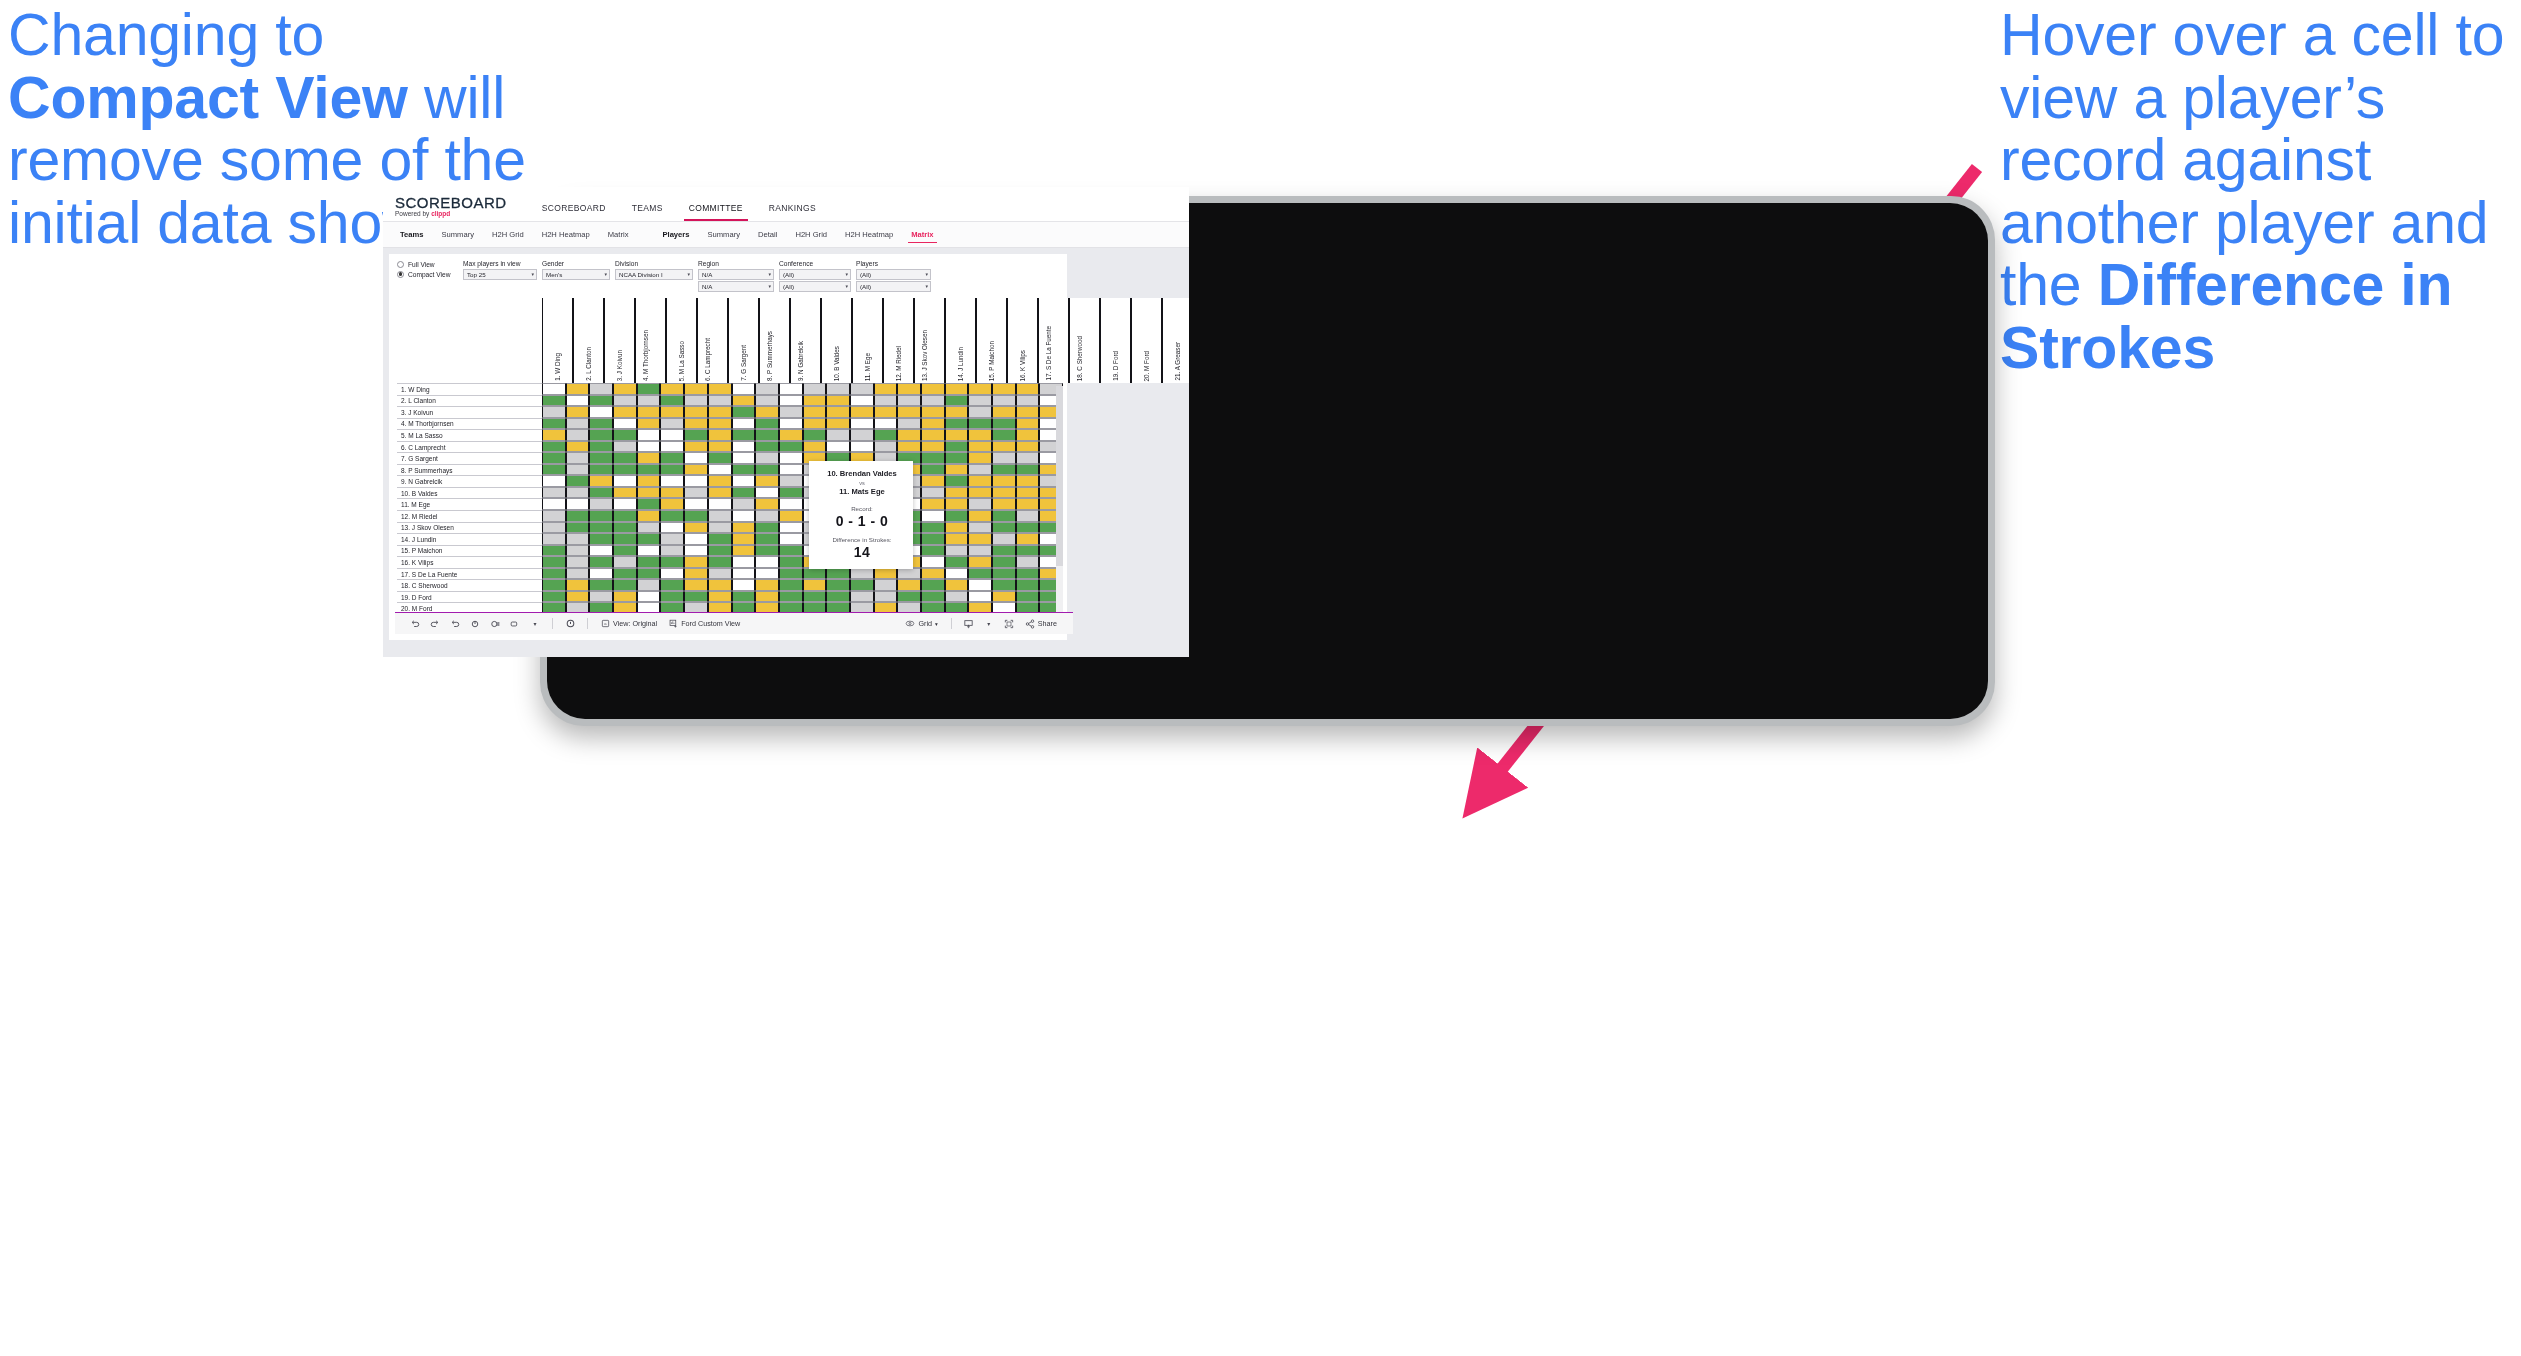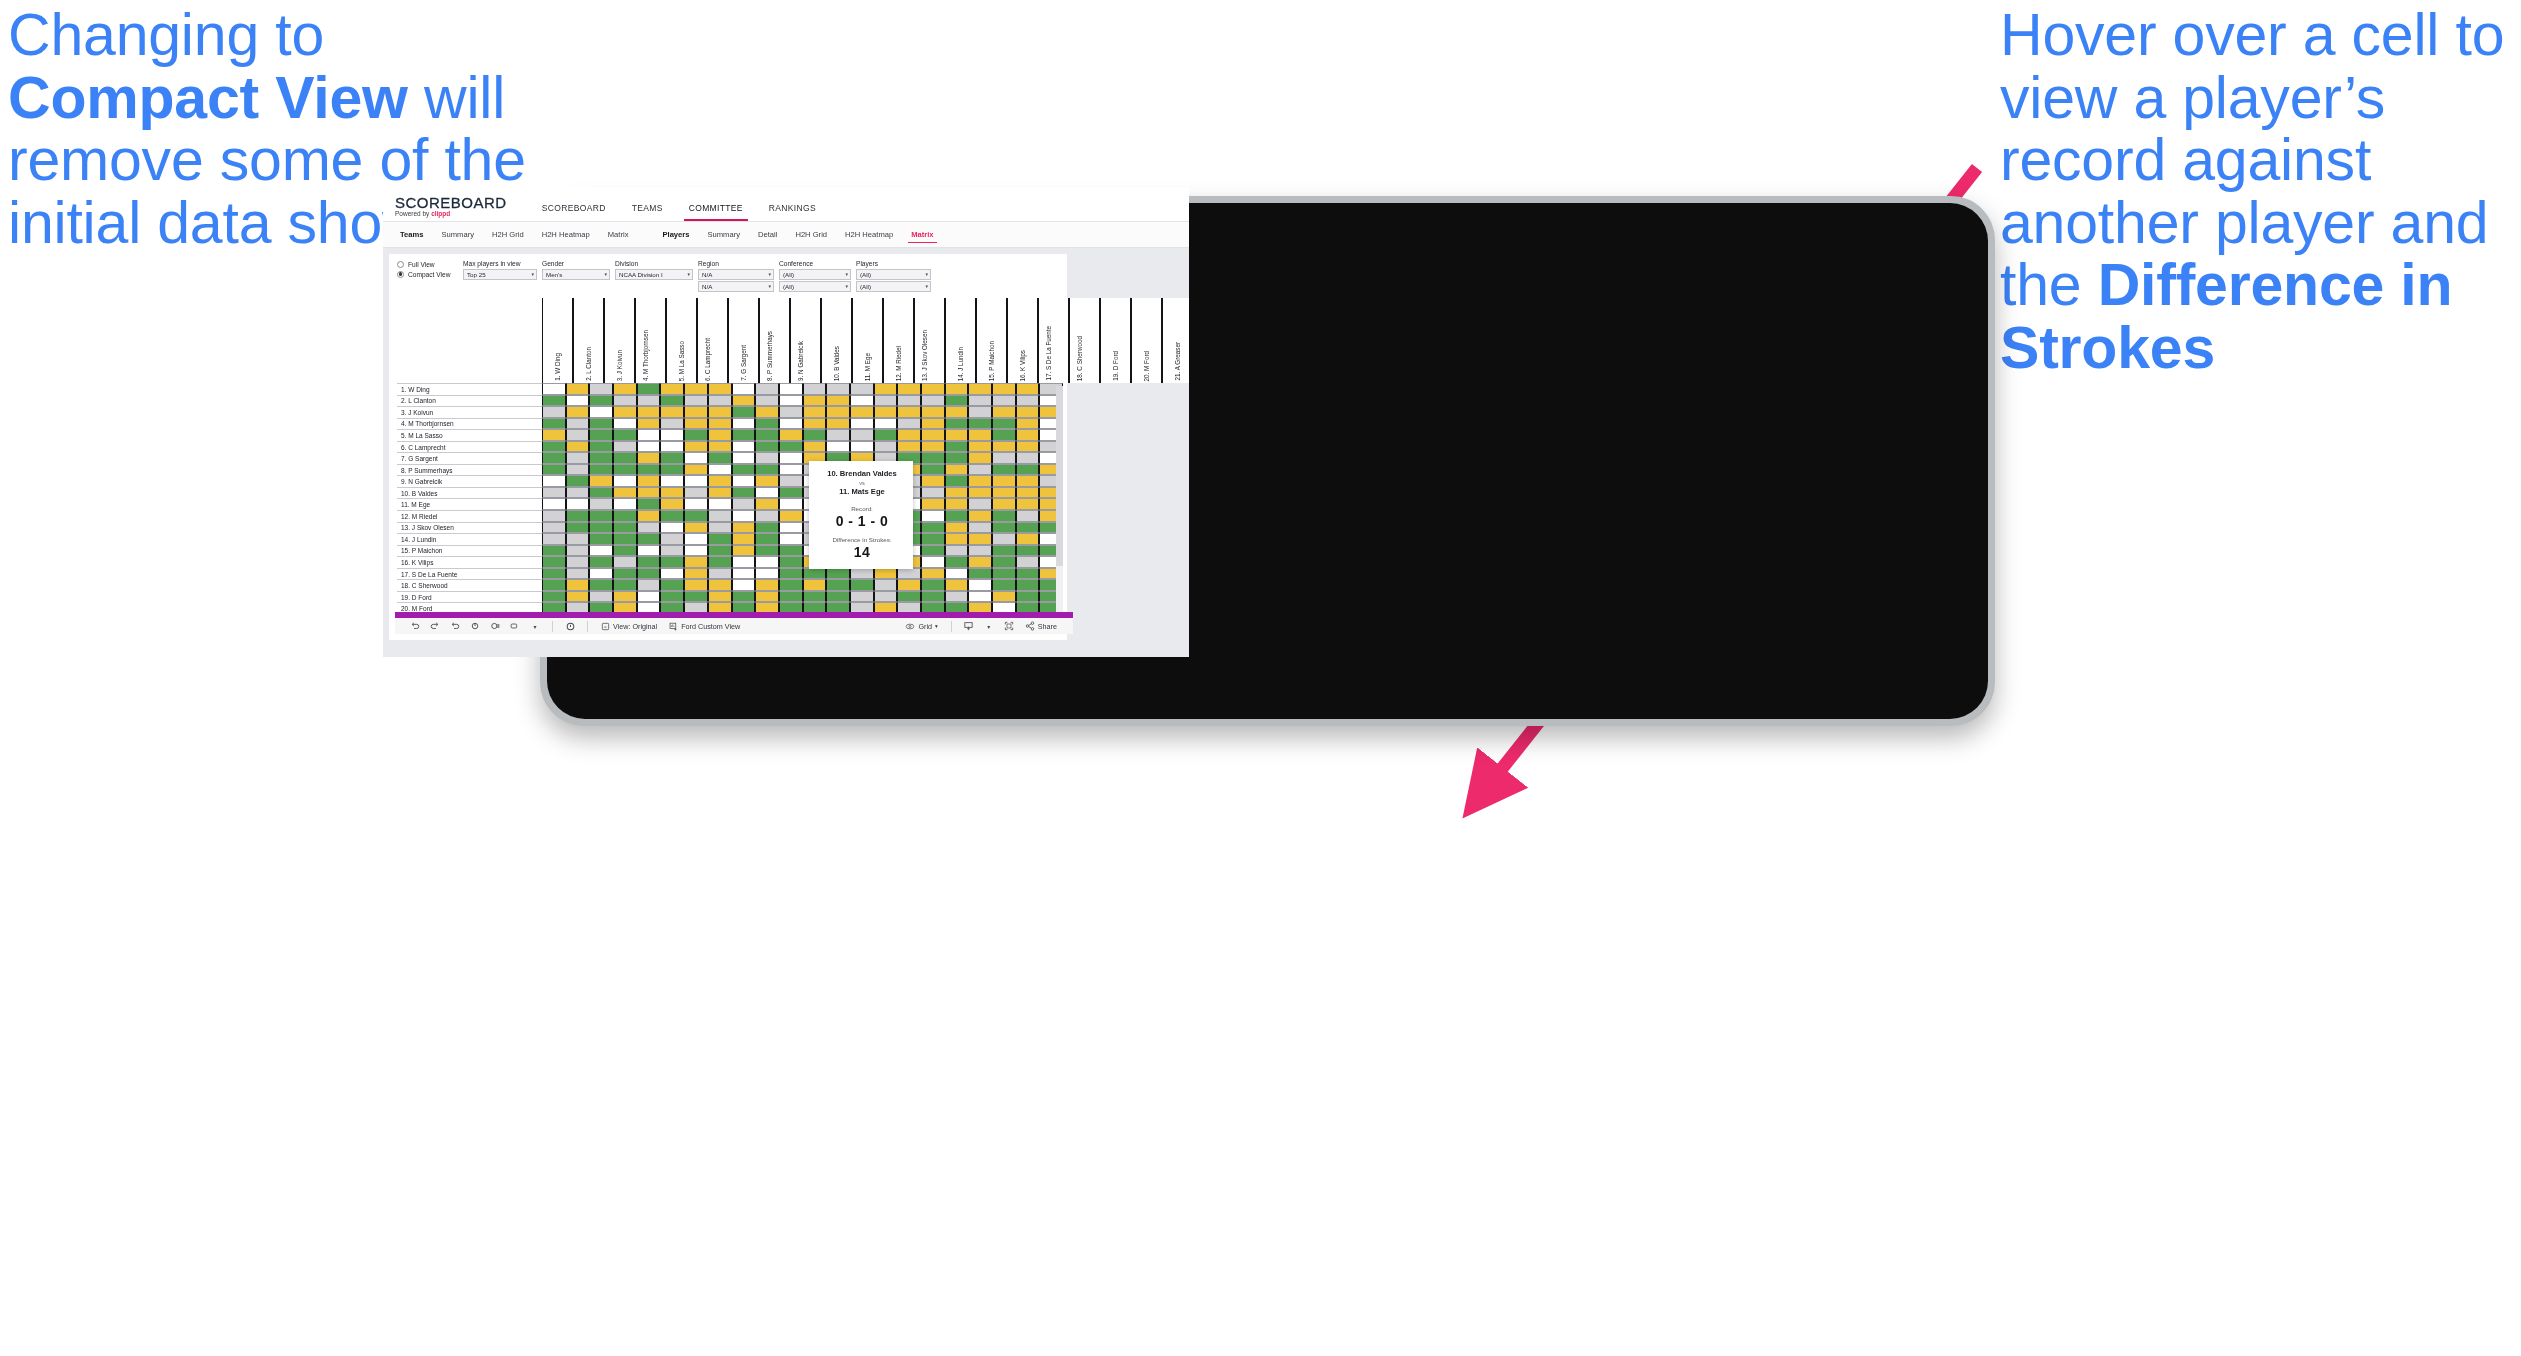--- a/index.html
+++ b/index.html
@@ -164,21 +164,21 @@
     box-shadow:0 1px 5px rgba(0,0,0,.25); padding:8px 6px 9px 8px; text-align:center; z-index:40;
   }
   .tt-name { font-size:7.6px; font-weight:bold; color:#1d1d24; line-height:1.35; }
   .tt-vs   { font-size:5.6px; color:#6d6d77; margin:1px 0; }
   .tt-lbl  { font-size:6.2px; color:#55555f; margin-top:7px; }
   .tt-val  { font-size:14px; font-weight:bold; color:#15151b; margin-top:1px; letter-spacing:.5px; }
 
   
   .bottombar {
     position:absolute; left:6px; bottom:6px; width:678px; height:22px; background:#f6f6f7;
-    display:flex; align-items:center; padding:0 10px; gap:0px; border-top:6px solid #a21caf;margin-top:42px;
+    display:flex; align-items:center; padding:0 10px; gap:0px; border-top:1px solid #a21caf;margin-top:42px;
   }
   .tb-ico {
     width:20px; height:22px; display:flex; align-items:center; justify-content:center;
     color:#4a4a54; cursor:pointer;
   }
   .tb-div { width:1px; height:11px; background:#cfcfd4; margin:0 7px; }
   .tb-btn {
     display:flex; align-items:center; gap:3px; font-size:7.2px; color:#34343d;
     padding:0 6px; cursor:pointer; white-space:nowrap;
   }

